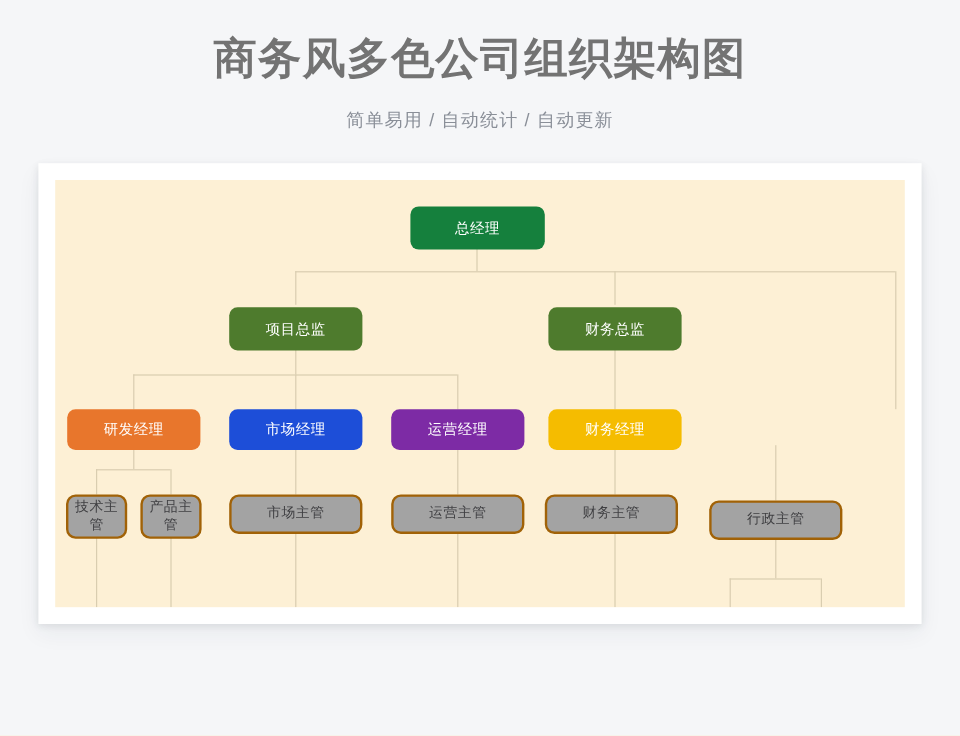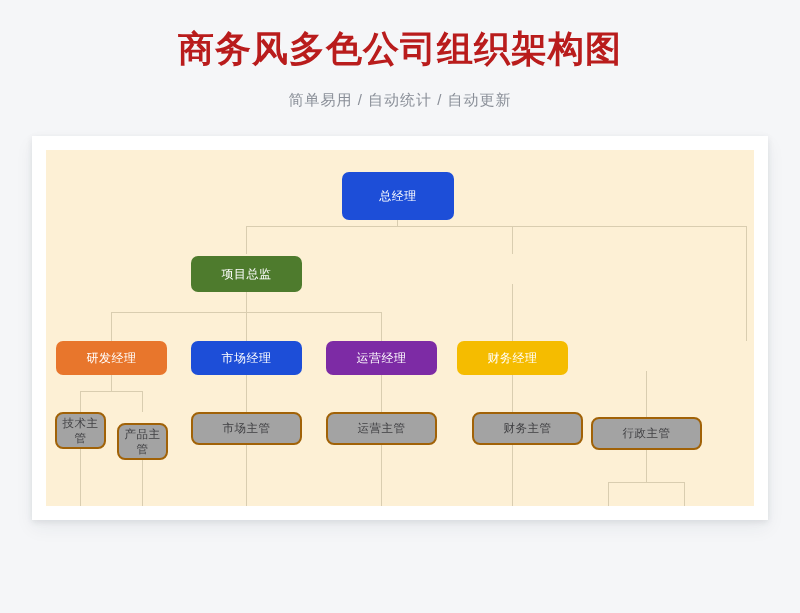--- a/index.html
+++ b/index.html
@@ -9,21 +9,21 @@
     height: 613px;
     background: #f5f6f8;
     font-family: "Liberation Sans", "DejaVu Sans", sans-serif;
     overflow: hidden;
   }
 
   .page-header { padding-top: 26px; text-align: center; }
   .page-title {
     font-size: 36px;
     font-weight: bold;
-    color: #b91c1c;
+    color: #737373;
     letter-spacing: 1px;
     line-height: 1.25;
     margin: 0;
   }
   .page-subtitle {
     margin-top: 20px;
     font-size: 15px;
     color: #8a8f98;
     letter-spacing: 1px;
   }
@@ -123,54 +123,57 @@
       <div class="conn v" style="left:96px; top:298px; height:58px;"></div>
       <div class="conn v" style="left:200px; top:294px; height:62px;"></div>
       <div class="conn v" style="left:335px; top:294px; height:62px;"></div>
       <div class="conn v" style="left:466px; top:294px; height:62px;"></div>
 
       <div class="conn v" style="left:600px; top:300px; height:32px;"></div>
       <div class="conn h" style="left:562px; top:332px; width:76px;"></div>
       <div class="conn v" style="left:562px; top:332px; height:24px;"></div>
       <div class="conn v" style="left:638px; top:332px; height:24px;"></div>
 
-      <div class="node" style="left:296px; top:22px; width:112px; height:48px; background:#1d4ed8;">
+      <div class="node" style="left:296px; top:22px; width:112px; height:36px; background:#15803d;">
         <span>总经理</span>
       </div>
 
       <div class="node" style="left:145px; top:106px; width:111px; height:36px; background:#4e7b2d;">
         <span>项目总监</span>
+      </div>
+      <div class="node" style="left:411px; top:106px; width:111px; height:36px; background:#4e7b2d;">
+        <span>财务总监</span>
       </div>
 
       <div class="node" style="left:10px; top:191px; width:111px; height:34px; background:#e8762c;">
         <span>研发经理</span>
       </div>
       <div class="node" style="left:145px; top:191px; width:111px; height:34px; background:#1d4ed8;">
         <span>市场经理</span>
       </div>
       <div class="node" style="left:280px; top:191px; width:111px; height:34px; background:#7d2ba5;">
         <span>运营经理</span>
       </div>
       <div class="node" style="left:411px; top:191px; width:111px; height:34px; background:#f5bc00;">
         <span>财务经理</span>
       </div>
 
       <div class="node lvl4" style="left:9px; top:262px; width:51px; height:37px;">
         <span>技术主管</span>
       </div>
-      <div class="node lvl4" style="left:71px; top:273px; width:51px; height:37px;align-items:flex-end;">
+      <div class="node lvl4" style="left:71px; top:262px; width:51px; height:37px;align-items:flex-end;">
         <span>产品主管</span>
       </div>
       <div class="node lvl4" style="left:145px; top:262px; width:111px; height:33px;">
         <span>市场主管</span>
       </div>
       <div class="node lvl4" style="left:280px; top:262px; width:111px; height:33px;">
         <span>运营主管</span>
       </div>
-      <div class="node lvl4" style="left:426px; top:262px; width:111px; height:33px;">
+      <div class="node lvl4" style="left:408px; top:262px; width:111px; height:33px;">
         <span>财务主管</span>
       </div>
       <div class="node lvl4" style="left:545px; top:267px; width:111px; height:33px;">
         <span>行政主管</span>
       </div>
 
     </div>
   </div>
 </div>
 

